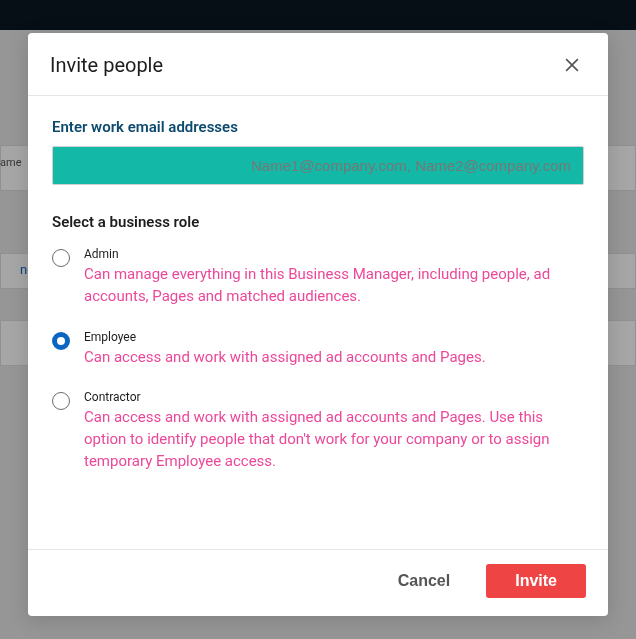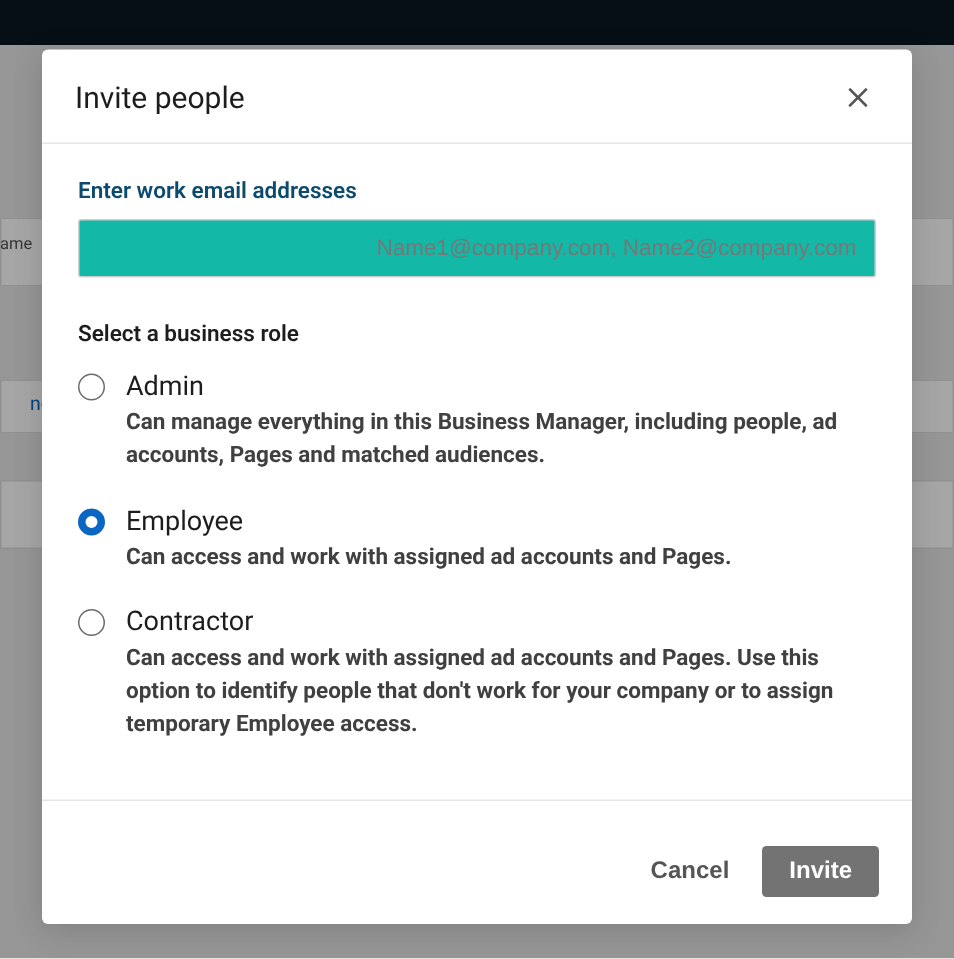--- a/index.html
+++ b/index.html
@@ -69,37 +69,37 @@
   }
   .radio-circle {
     flex-shrink:0; width:18px; height:18px; border-radius:50%;
     border:1.5px solid #6b6b6b; margin-top:2px; position:relative; background:#fff;
   }
   .radio-circle.selected {
     border:5px solid #0a66c2;
   }
   .radio-text { flex:1; }
   .radio-title {
-    font-size:18px; font-weight:400; color:#1d1d1d; margin-bottom:3px;
+    font-size:12px; font-weight:400; color:#1d1d1d; margin-bottom:3px;
   }
   .radio-desc {
-    font-size:15px; font-weight:700; color:#404040; line-height:1.45;
+    font-size:15px; font-weight:400; color:#ec4899; line-height:1.45;
   }
   .modal-footer {
     border-top:1px solid #e5e5e5;
     padding:14px 22px 18px 22px;
-    display:flex; justify-content:flex-end; gap:12px; align-items:flex-end;
+    display:flex; justify-content:flex-end; gap:26px; align-items:flex-start;
   }
   .btn-cancel {
     background:none; border:none; font-size:16px; font-weight:600; color:#555;
     padding:8px 10px; cursor:pointer;
   }
   .btn-primary {
-    background:#737373; color:#fff; border:none; font-size:16px; font-weight:600;
-    padding:8px 18px; border-radius:3px; cursor:pointer;margin-top:16px;
+    background:#ef4444; color:#fff; border:none; font-size:16px; font-weight:600;
+    padding:8px 29px; border-radius:3px; cursor:pointer;
   }
 </style>
 </head>
 <body>
 
 <div class="backdrop">
   <div class="topbar"></div>
   <div class="bg-stripe bg1"></div>
   <span class="bg-label">ame</span>
   <div class="bg-stripe bg2"></div>

